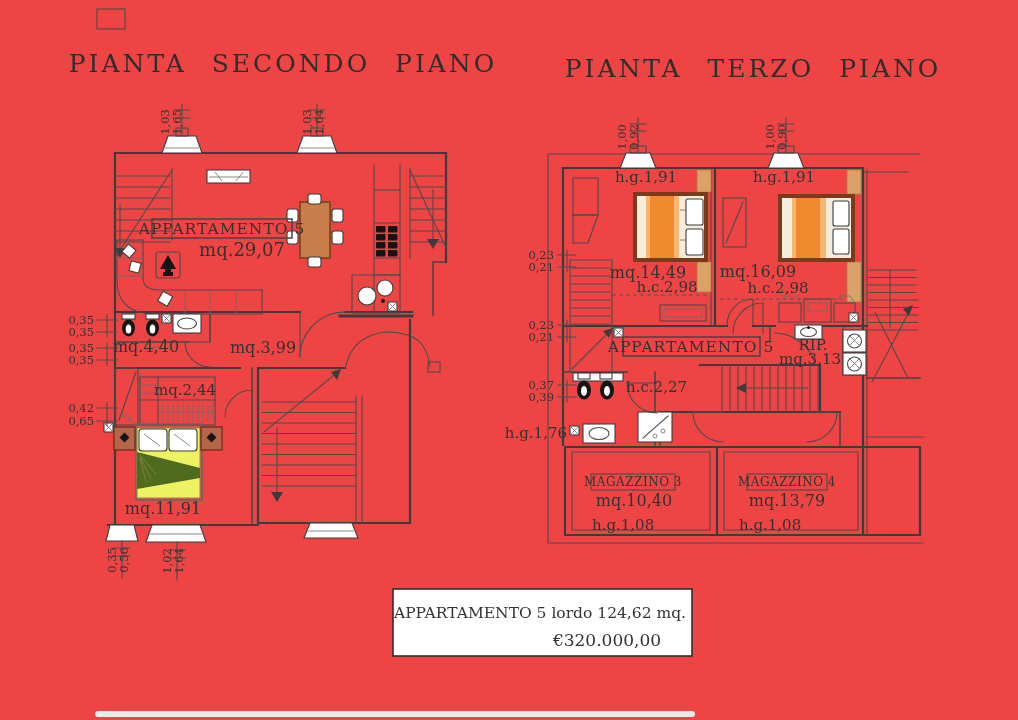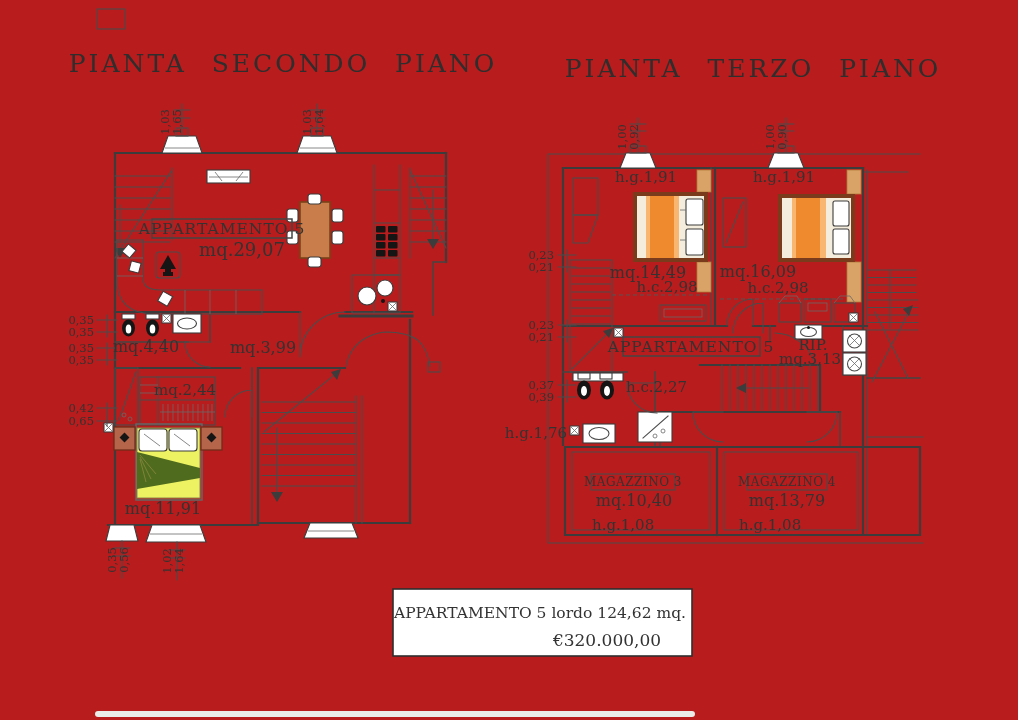--- a/index.html
+++ b/index.html
@@ -1,16 +1,16 @@
 <!DOCTYPE html>
 <html><head>
 <meta charset="utf-8">
 <style>
   html,body{margin:0;padding:0;background:#888;}
-  .page{position:relative;width:1018px;height:720px;background:#b91c1c;overflow:hidden;
+  .page{position:relative;width:1018px;height:720px;background:#ef4444;overflow:hidden;
         font-family:"DejaVu Serif",serif;}
   svg{position:absolute;left:0;top:0;}
   svg text{font-family:"DejaVu Serif",serif;fill:#333;}
   .title{font-size:25px;letter-spacing:3px;word-spacing:14px;fill:#2e2e2e;}
   .area{font-size:16px;}
   .area-big{font-size:18px;}
   .area-sm{font-size:15px;}
   .dim{font-size:11.5px;}
   .boxlabel{font-size:15.5px;letter-spacing:1px;}
   .maglabel{font-size:12px;letter-spacing:0.5px;}

